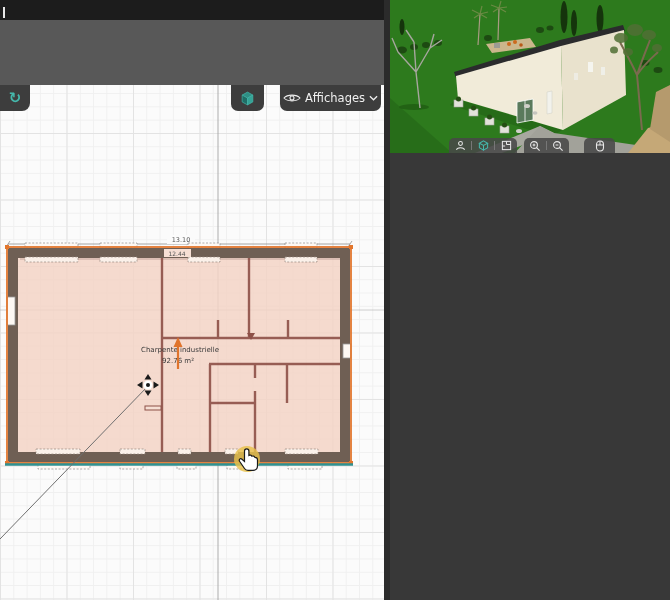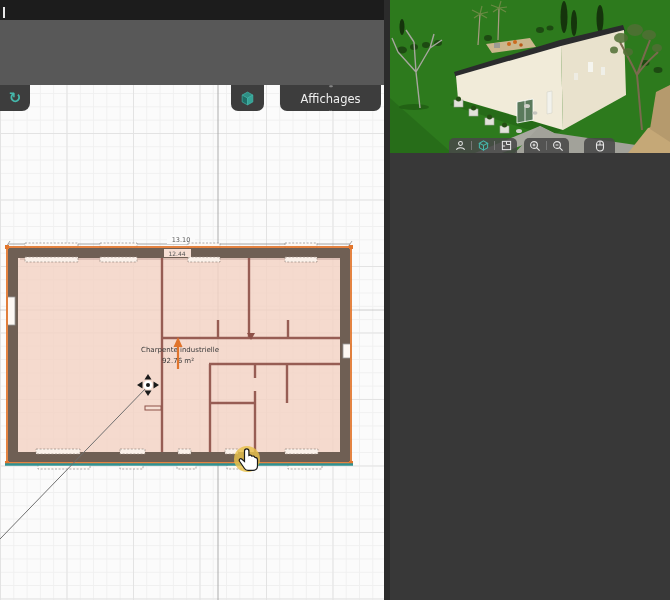--- a/index.html
+++ b/index.html
@@ -17,21 +17,21 @@
       linear-gradient(#f0f0f0 1px, transparent 1px),
       linear-gradient(90deg,#f0f0f0 1px, transparent 1px);
     background-size:66.5px 66.5px,66.5px 66.5px,13.3px 13.3px,13.3px 13.3px;
   }
   .topbar{position:absolute;left:0;top:0;width:386px;height:20px;background:#1c1c1c;}
   .caret{position:absolute;left:3px;top:7px;width:2px;height:11px;background:#e8e8e8;}
   .graybar{position:absolute;left:0;top:20px;width:386px;height:65px;background:#585858;}
   .tool-btn{position:absolute;top:85px;height:26px;background:#3d3d3d;display:flex;align-items:center;justify-content:center;}
   .snap-btn{left:0;width:30px;border-radius:0 0 8px 0;}
   .cube-btn{left:231px;width:33px;border-radius:0 0 7px 7px;}
-  .affichages-btn{left:280px;width:101px;border-radius:0 0 7px 7px;gap:4px;cursor:pointer;flex-direction:column;}
+  .affichages-btn{left:280px;width:101px;border-radius:0 0 7px 7px;gap:4px;cursor:pointer;}
   .snap-glyph{color:#45b8ac;font-size:15px;line-height:1;font-weight:bold;}
   .aff-label{color:#f0f0f0;font-size:11.5px;}
   .divider-strip{position:absolute;left:384px;top:0;width:6px;height:600px;background:#2b2b2b;}
   
   .viewport3d{position:absolute;left:390px;top:0;width:280px;height:153px;overflow:hidden;background:#2d7a1d;}
   .panel-dark{position:absolute;left:390px;top:153px;width:280px;height:447px;background:#383838;}
   .v3d-toolbar{position:absolute;top:138px;height:15px;background:rgba(72,72,72,.88);
     border-radius:5px 5px 0 0;display:flex;align-items:center;}
   .v3d-toolbar .cell{width:22px;height:15px;display:flex;align-items:center;justify-content:center;}
   .v3d-toolbar .sep{width:1px;height:9px;background:#777;}

